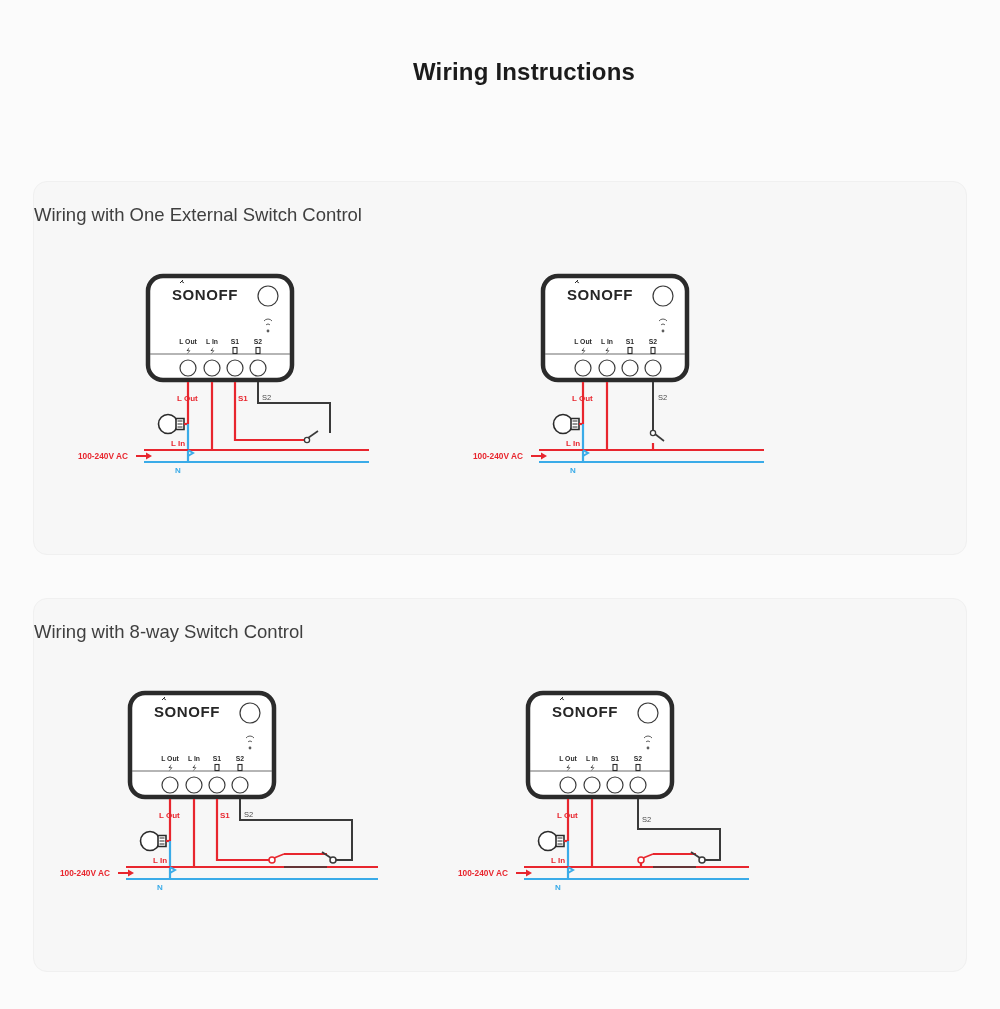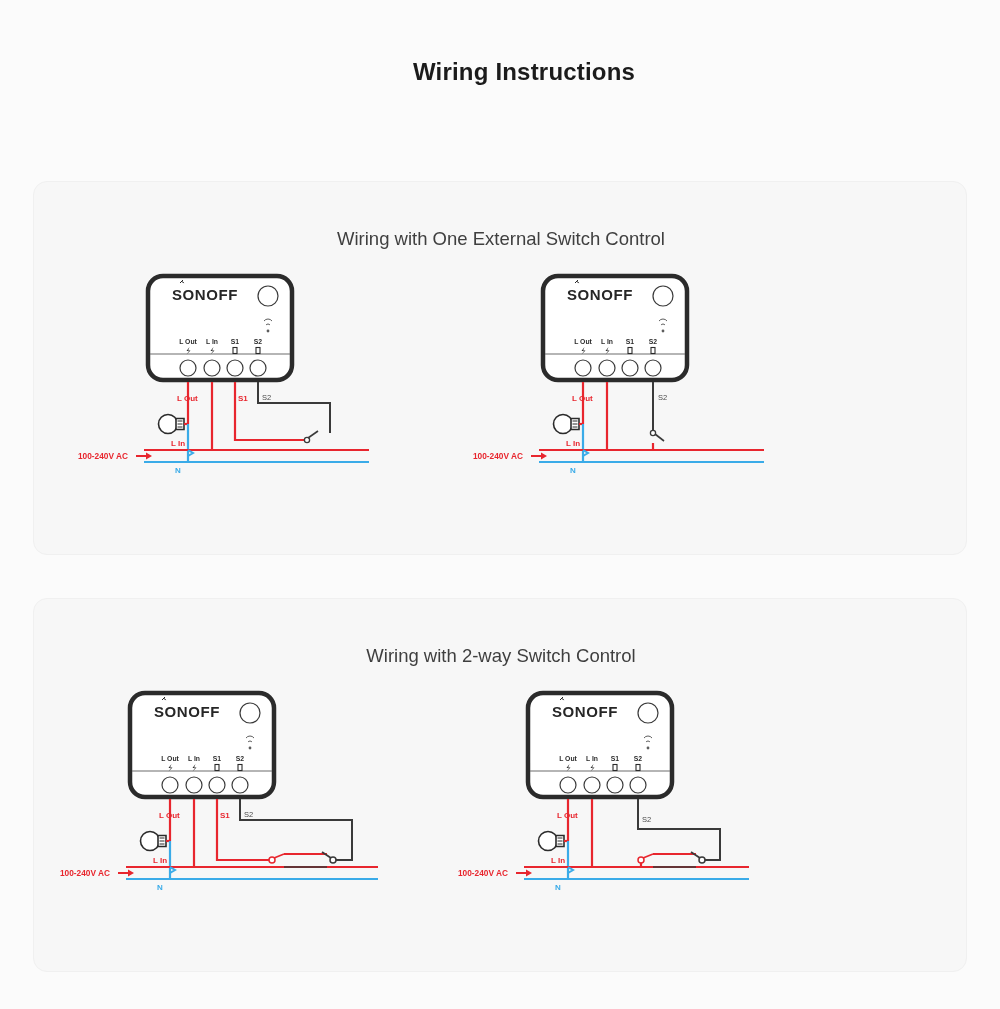--- a/index.html
+++ b/index.html
@@ -31,23 +31,23 @@
     left: 33px;
     width: 934px;
     background: #f7f7f7;
     border: 1px solid #f0f0f0;
     border-radius: 14px;
   }
   #panel-1 { top: 181px; height: 374px; }
   #panel-2 { top: 598px; height: 374px; }
   .panel-heading {
     position: absolute;
-    left: 0; top: 46px;
+    left: 0; top: 22px;
     width: 934px;
-    text-align: center;
+    text-align: left;
     font-size: 18.5px;
     font-weight: 400;
     color: #3f3f3f;
   }
   .diagram {
     position: absolute;
     text-align: right;
   }
   #diag-1 { left: 110px; top: 90px; }
   #diag-2 { left: 505px; top: 90px; }
@@ -249,21 +249,21 @@
         <text class="lbl-volt" x="-66" y="187">100-240V AC</text>
         <g>
           <line x1="-8" y1="184" x2="2" y2="184" stroke="#e8262e" stroke-width="2"></line>
           <path d="M2 180.5 l6 3.5 l-6 3.5 z" fill="#e8262e"></path>
         </g>
       </svg>
     </div>
   </div>
 
   <div class="panel" id="panel-2">
-    <div class="panel-heading">Wiring with 2-way Switch Control</div>
+    <div class="panel-heading">Wiring with 8-way Switch Control</div>
 
     <div class="diagram" id="diag-3">
       <svg width="330" height="215" viewBox="0 0 330 215">
         <g>
           <rect x="4" y="4" width="144" height="104" rx="15" ry="15" fill="#ffffff" stroke="#2b2b2b" stroke-width="4.5"></rect>
           <line x1="6" y1="82" x2="146" y2="82" stroke="#6d6d6d" stroke-width="1.2"></line>
         </g>
         <g>
           <text class="logo-text" x="28" y="28">SONOFF</text>
           <path d="M36 11 l3 -3 M37.5 9.5 a2.5 2.5 0 0 1 2.2 1.6" stroke="#262626" stroke-width="1" fill="none"></path>

